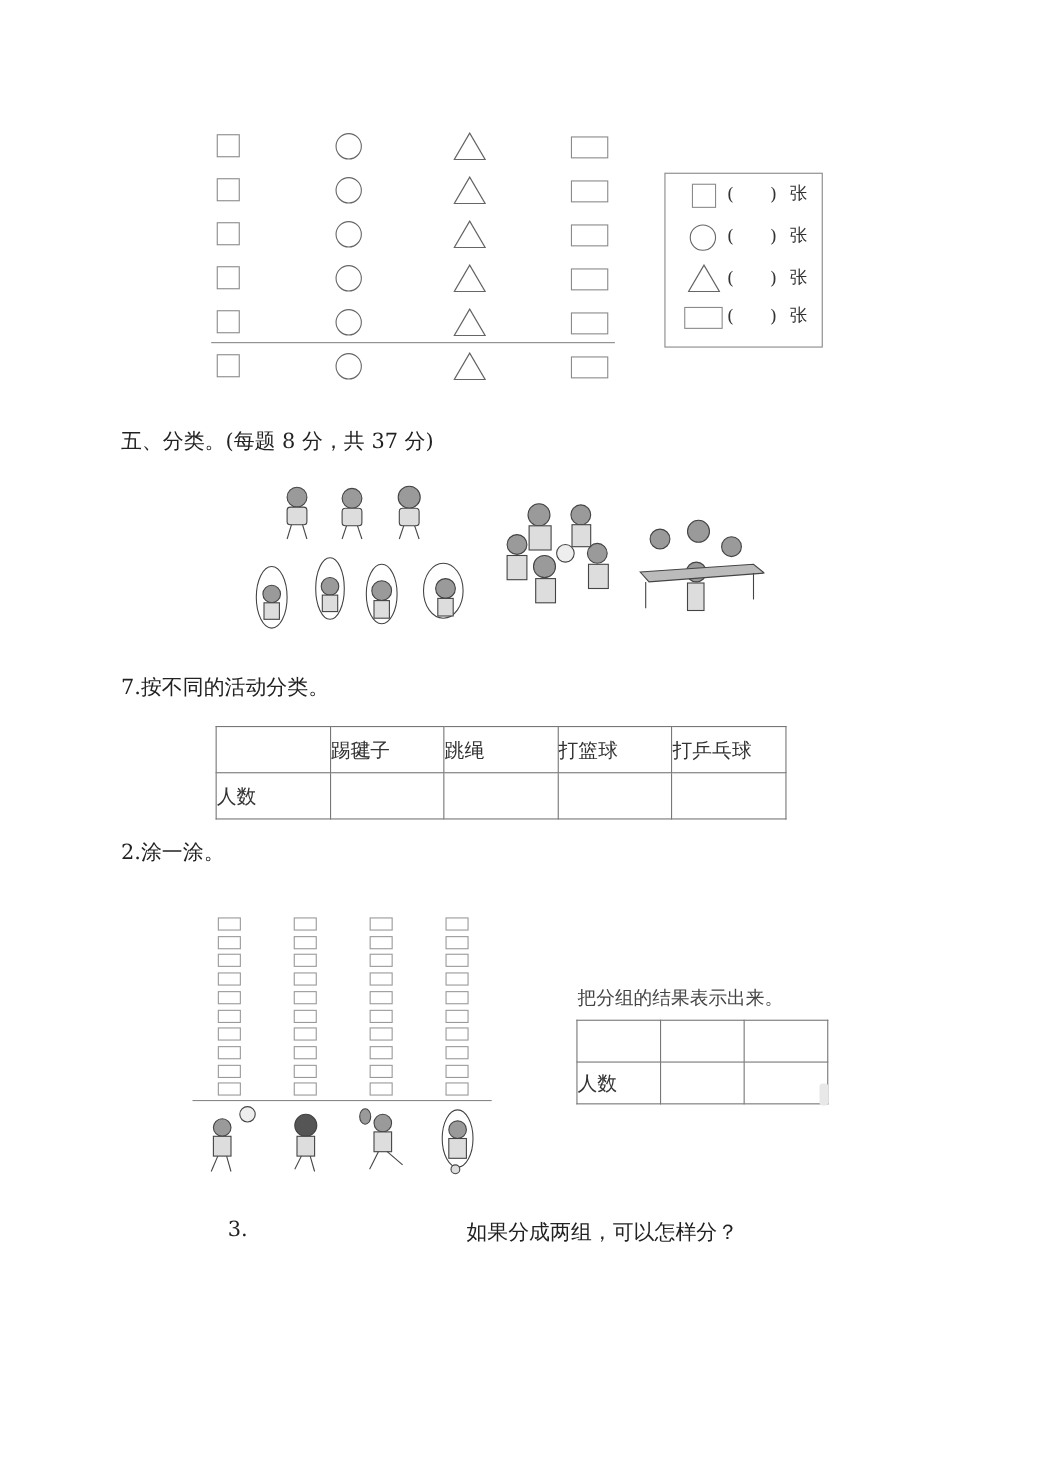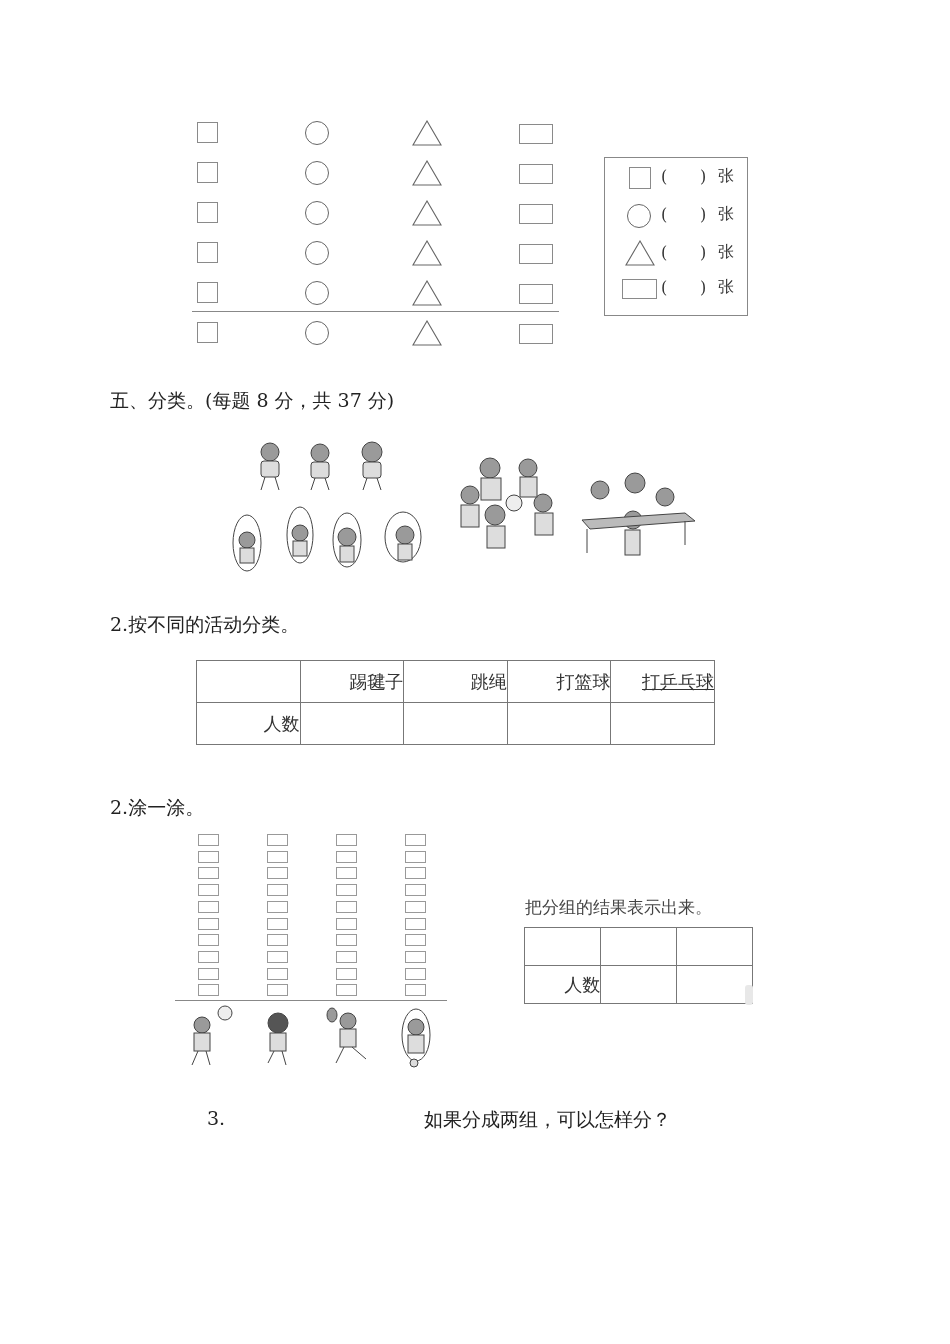--- a/index.html
+++ b/index.html
@@ -11,21 +11,21 @@
   .tri{position:absolute;width:30px;height:26px;}
   .rect{position:absolute;width:34px;height:20px;border:1px solid #8a8a8a;box-sizing:border-box;}
   .hline{position:absolute;height:1px;background:#888;}
   .legend{position:absolute;left:604px;top:157px;width:144px;height:159px;border:1px solid #888;box-sizing:border-box;}
   .leg-row{position:absolute;left:0;width:144px;height:24px;font-size:16px;color:#333;}
   .leg-row .paren-l{position:absolute;left:56px;top:1px;}
   .leg-row .paren-r{position:absolute;left:95px;top:1px;}
   .leg-row .unit{position:absolute;left:113px;top:0;}
   .heading{font-size:19px;color:#222;white-space:nowrap;}
   table.grid{border-collapse:collapse;position:absolute;}
-  table.grid td{border:1px solid #777;text-align:right;font-size:18px;color:#333;padding:0;}
+  table.grid td{border:1px solid #777;text-align:left;font-size:18px;color:#333;padding:0;}
   table.grid.outer{border:1.5px solid #333;}
   .tall{position:absolute;width:21px;height:12px;border:1px solid #999;box-sizing:border-box;}
   svg{display:block;}
 </style>
 </head>
 <body>
 
 <div class="abs" style="left:0;top:0;width:600px;height:360px;">
 
   <div id="shape-rows">
@@ -165,42 +165,42 @@
           <circle cx="408" cy="85" r="9"></circle>
         <polygon points="357,85 460,78 470,86 365,94" fill="#bbb"></polygon>
         <line x1="362" y1="94" x2="362" y2="118"></line>
           <line x1="460" y1="86" x2="460" y2="110"></line>
         <rect x="400" y="95" width="15" height="25" fill="#ddd"></rect>
       </g>
     </g>
   </svg>
 </div>
 
-<div class="abs heading" style="left:110px;top:612px;">2.按不同的活动分类。</div>
+<div class="abs heading" style="left:110px;top:612px;">7.按不同的活动分类。</div>
 
 <table class="grid outer" style="left:196px;top:660px;width:519px;height:84px;">
   <tbody>
       <tr style="height:42px;">
     <td style="width:103px;"></td>
     <td style="width:103px;">踢毽子</td>
     <td style="width:103px;">跳绳</td>
     <td style="width:103px;">打篮球</td>
-    <td style="width:103px;text-decoration:underline;">打乒乓球</td>
+    <td style="width:103px;">打乒乓球</td>
   </tr>
   <tr style="height:42px;">
     <td>人数</td>
     <td></td>
     <td></td>
     <td></td>
     <td></td>
   </tr>
 </tbody>
   </table>
 
-<div class="abs heading" style="left:110px;top:795px;">2.涂一涂。</div>
+<div class="abs heading" style="left:110px;top:762px;">2.涂一涂。</div>
 
 <div class="abs" style="left:0;top:0;width:470px;height:1080px;">
   <div id="bar-boxes">
       <div class="tall" style="left: 198px; top: 834px;"></div>
       <div class="tall" style="left: 198px; top: 850.7px;"></div>
       <div class="tall" style="left: 198px; top: 867.4px;"></div>
       <div class="tall" style="left: 198px; top: 884.1px;"></div>
       <div class="tall" style="left: 198px; top: 900.8px;"></div>
       <div class="tall" style="left: 198px; top: 917.5px;"></div>
       <div class="tall" style="left: 198px; top: 934.2px;"></div>

